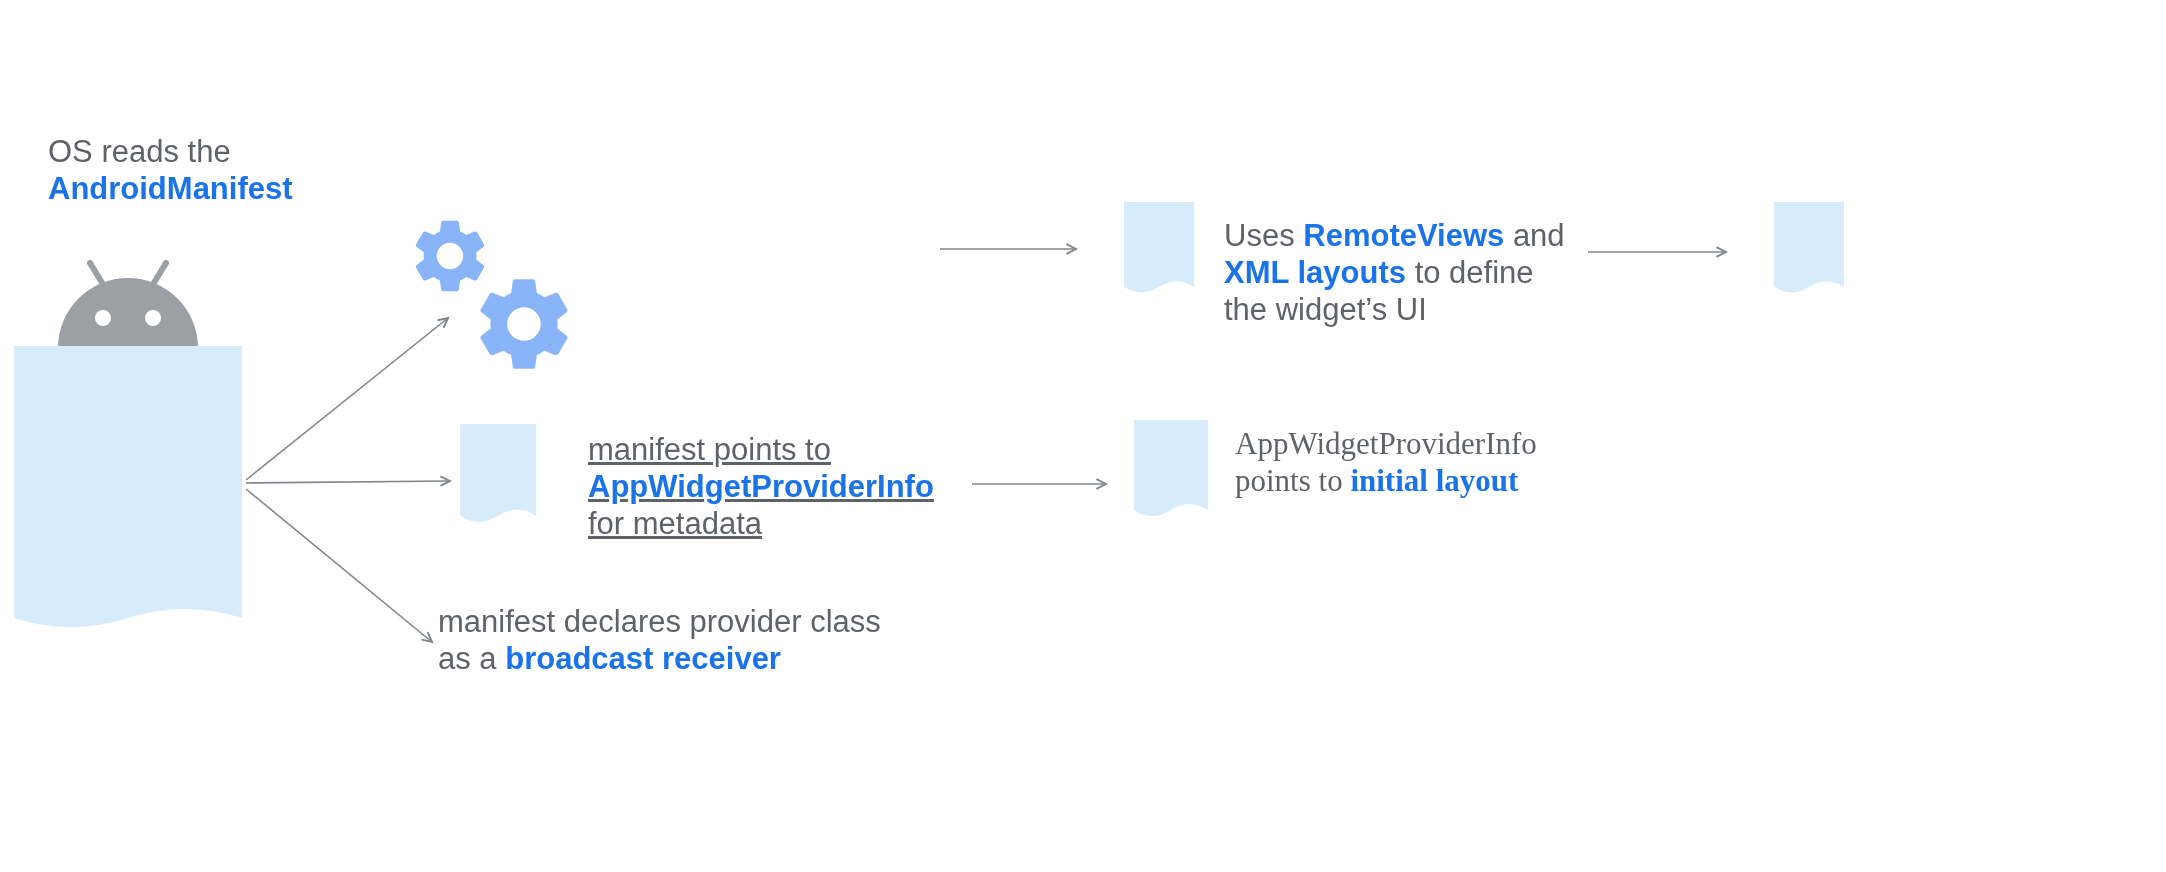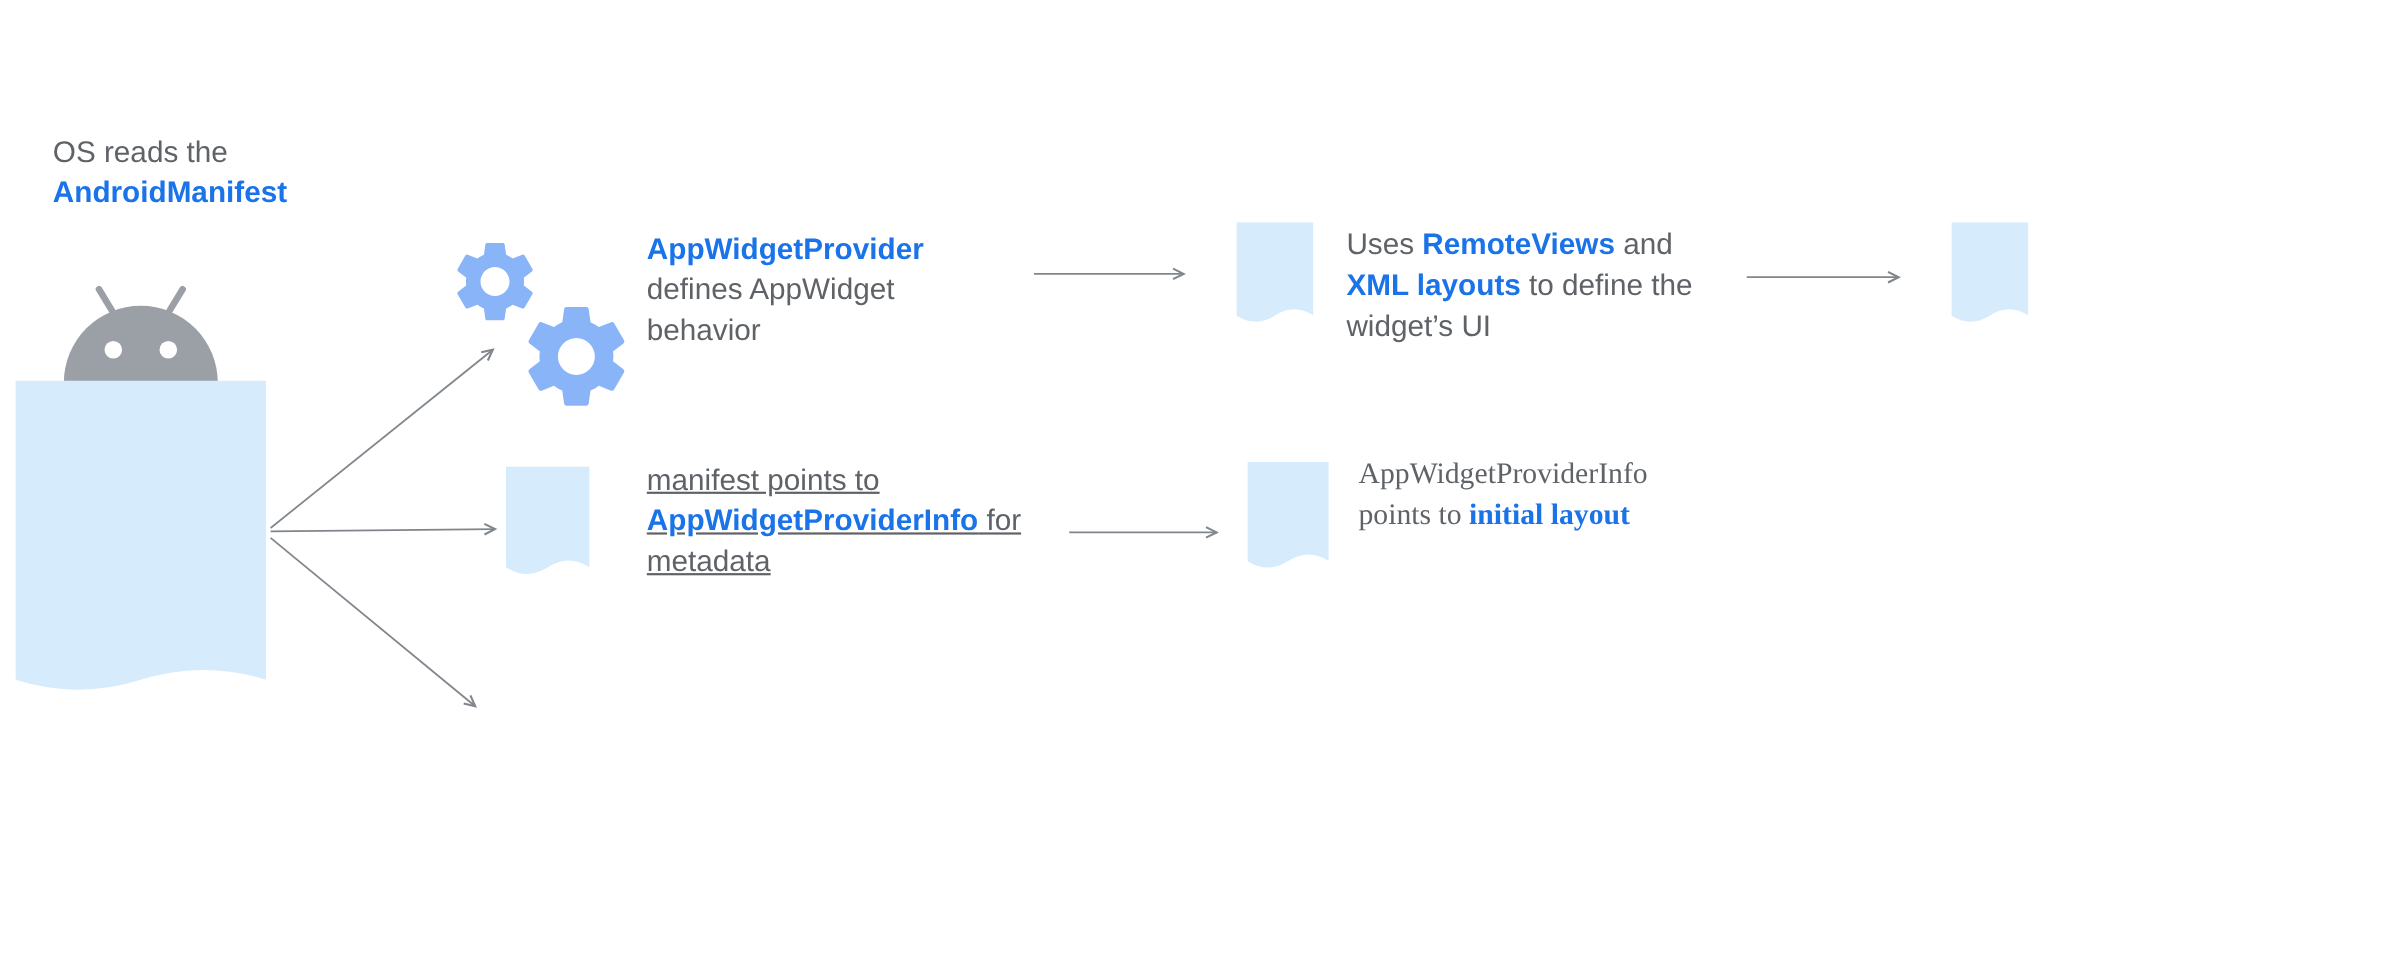--- a/index.html
+++ b/index.html
@@ -10,23 +10,24 @@
   .canvas {
     position: relative;
     width: 2166px;
     height: 872px;
     background: var(--background, #ffffff);
     overflow: hidden;
   }
 
   .txt {
     position: absolute;
-    font-size: 27px;
+    font-size: 31px;
     line-height: 37px;
     color: var(--text_gray, #5f6368);
+    margin-top: 13px;
   }
   .lnk { color: var(--link_blue, #1a73e8); font-weight: 700; }
 
   .icon-abs { position: absolute; }
 
   .arrows { position: absolute; inset: 0; pointer-events: none; }
   .arrows line { stroke: var(--arrow_gray, #80868b); stroke-width: 1.6; }
   .arrowhead-path { fill: none; stroke: var(--arrow_gray, #80868b); stroke-width: 1.6; }
 
   .docpath { fill: var(--doc_fill, #d6ebfc); }
@@ -78,23 +79,20 @@
 
   <div class="icon-abs" style="left:406px; top:212px; width:176px; height:168px;">
     <svg class="icon-abs" style="left:0; top:0;" width="88" height="88" viewBox="0 0 24 24">
       <path class="gearpath" d="M19.14 12.94c.04-.3.06-.61.06-.94 0-.32-.02-.64-.07-.94l2.03-1.58c.18-.14.23-.41.12-.61l-1.92-3.32c-.12-.22-.37-.29-.59-.22l-2.39.96c-.5-.38-1.03-.7-1.62-.94l-.36-2.54c-.04-.24-.24-.41-.48-.41h-3.84c-.24 0-.43.17-.47.41l-.36 2.54c-.59.24-1.13.57-1.62.94l-2.39-.96c-.22-.08-.47 0-.59.22L2.74 8.87c-.12.21-.08.47.12.61l2.03 1.58c-.05.3-.09.63-.09.94s.02.64.07.94l-2.03 1.58c-.18.14-.23.41-.12.61l1.92 3.32c.12.22.37.29.59.22l2.39-.96c.5.38 1.03.7 1.62.94l.36 2.54c.05.24.24.41.48.41h3.84c.24 0 .44-.17.47-.41l.36-2.54c.59-.24 1.13-.56 1.62-.94l2.39.96c.22.08.47 0 .59-.22l1.92-3.32c.12-.22.07-.47-.12-.61l-2.01-1.58zM12 15.6c-1.98 0-3.6-1.62-3.6-3.6s1.62-3.6 3.6-3.6 3.6 1.62 3.6 3.6-1.62 3.6-3.6 3.6z"></path>
     </svg>
     <svg class="icon-abs" style="left:62px; top:56px;" width="112" height="112" viewBox="0 0 24 24">
       <path class="gearpath" d="M19.14 12.94c.04-.3.06-.61.06-.94 0-.32-.02-.64-.07-.94l2.03-1.58c.18-.14.23-.41.12-.61l-1.92-3.32c-.12-.22-.37-.29-.59-.22l-2.39.96c-.5-.38-1.03-.7-1.62-.94l-.36-2.54c-.04-.24-.24-.41-.48-.41h-3.84c-.24 0-.43.17-.47.41l-.36 2.54c-.59.24-1.13.57-1.62.94l-2.39-.96c-.22-.08-.47 0-.59.22L2.74 8.87c-.12.21-.08.47.12.61l2.03 1.58c-.05.3-.09.63-.09.94s.02.64.07.94l-2.03 1.58c-.18.14-.23.41-.12.61l1.92 3.32c.12.22.37.29.59.22l2.39-.96c.5.38 1.03.7 1.62.94l.36 2.54c.05.24.24.41.48.41h3.84c.24 0 .44-.17.47-.41l.36-2.54c.59-.24 1.13-.56 1.62-.94l2.39.96c.22.08.47 0 .59-.22l1.92-3.32c.12-.22.07-.47-.12-.61l-2.01-1.58zM12 15.6c-1.98 0-3.6-1.62-3.6-3.6s1.62-3.6 3.6-3.6 3.6 1.62 3.6 3.6-1.62 3.6-3.6 3.6z"></path>
     </svg>
   </div>
 
-  <div class="txt" style="left:588px; top:208px; width:272px;">
-    <span class="lnk">AppWidgetProvider</span><span> defines AppWidget behavior</span>
-  </div>
 
   <div class="icon-abs" style="left:1124px; top:202px; width:70px; height:98px;">
     <svg width="70" height="98" viewBox="0 0 76 104" preserveAspectRatio="none">
       <path class="docpath" d="M0 0 H76 V90 Q57 78 38 90 Q19 102 0 90 Z"></path>
     </svg>
   </div>
 
   <div class="txt" style="left:1224px; top:204px; width:346px;">
     <span>Uses </span><span class="lnk">RemoteViews</span><span> and </span><span class="lnk">XML layouts</span><span> to define the widget’s UI</span>
   </div>
@@ -119,14 +117,17 @@
   <div class="icon-abs" style="left:1134px; top:420px; width:74px; height:104px;">
     <svg width="74" height="104" viewBox="0 0 76 104" preserveAspectRatio="none">
       <path class="docpath" d="M0 0 H76 V90 Q57 78 38 90 Q19 102 0 90 Z"></path>
     </svg>
   </div>
 
   <div class="txt" style="left:1235px; top:412px; width:330px;font-family:Liberation Serif, serif;">
     <span>AppWidgetProviderInfo points to </span><span class="lnk">initial layout</span>
   </div>
 
+  <div class="txt" style="left:438px; top:590px; width:468px;">
+    <span>manifest declares provider class as a </span><span class="lnk">broadcast receiver</span>
+  </div>
 
 </div>
 
 </body></html>

